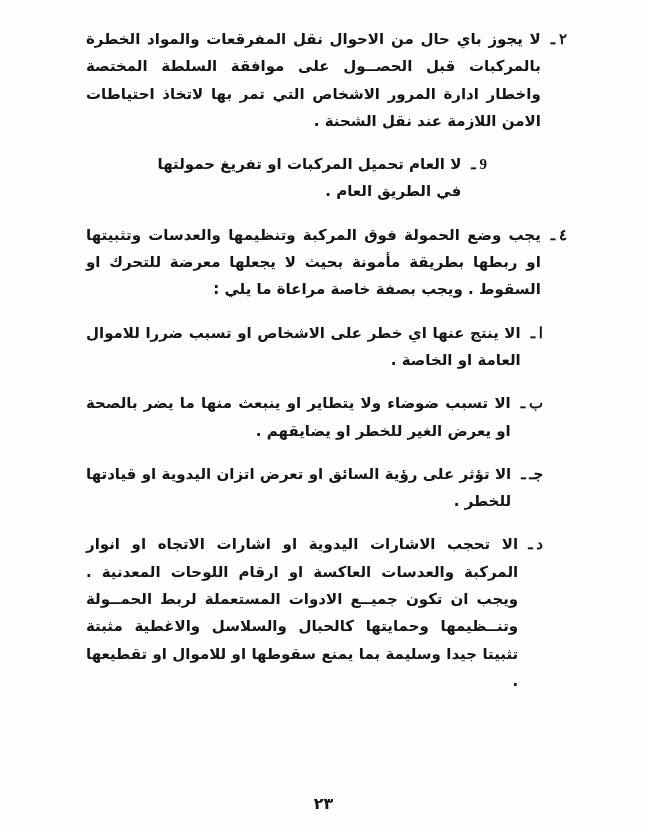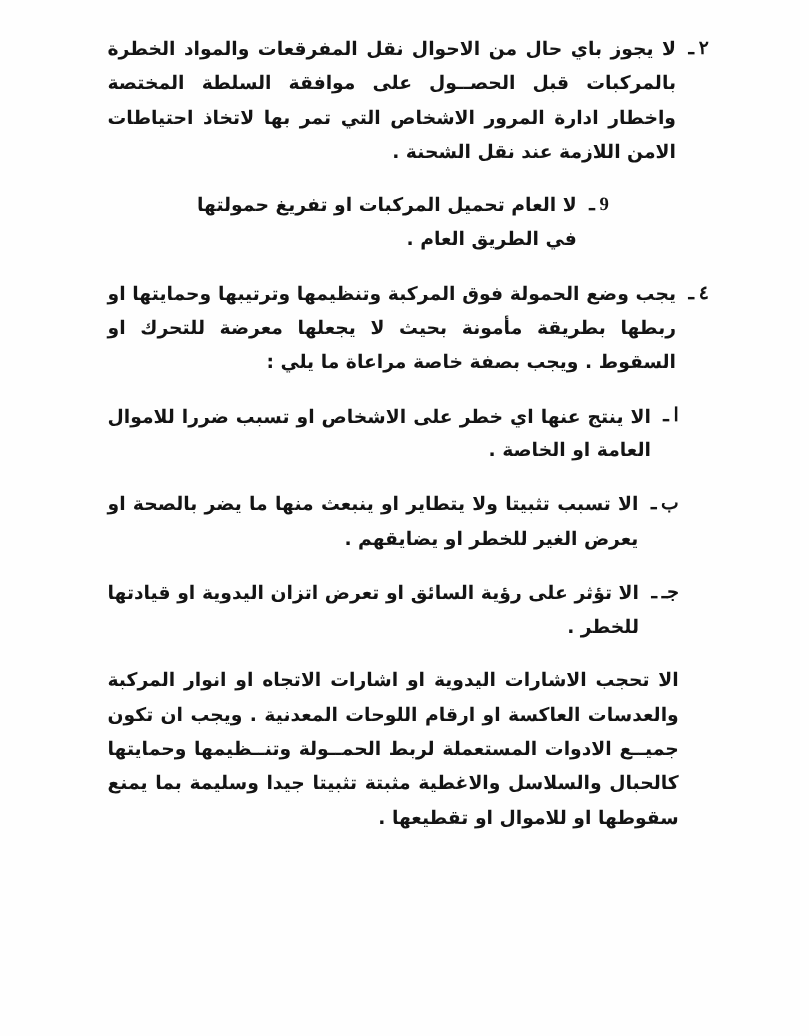--- a/index.html
+++ b/index.html
@@ -74,37 +74,39 @@
       <span class="text">لا يجوز باي حال من الاحوال نقل المفرقعات والمواد الخطرة بالمركبات قبل الحصــول على موافقة السلطة المختصة واخطار ادارة المرور الاشخاص التي تمر بها لاتخاذ احتياطات الامن اللازمة عند نقل الشحنة .</span>
     </div>
 
     <div class="item inset">
       <span class="marker">9 ـ</span>
       <span class="text">لا العام تحميل المركبات او تفريغ حمولتها في الطريق العام .</span>
     </div>
 
     <div class="item">
       <span class="marker">٤ ـ</span>
-      <span class="text">يجب وضع الحمولة فوق المركبة وتنظيمها وترتيبها وحمايتها او ربطها بطريقة مأمونة بحيث لا يجعلها معرضة للتحرك او السقوط . ويجب بصفة خاصة مراعاة ما يلي :</span>
+      <span class="text">يجب وضع الحمولة فوق المركبة وتنظيمها والعدسات وتثبيتها او ربطها بطريقة مأمونة بحيث لا يجعلها معرضة للتحرك او السقوط . ويجب بصفة خاصة مراعاة ما يلي :</span>
     </div>
 
     <div class="item sub">
       <span class="marker">ا ـ</span>
       <span class="text">الا ينتج عنها اي خطر على الاشخاص او تسبب ضررا للاموال العامة او الخاصة .</span>
     </div>
 
     <div class="item sub">
       <span class="marker">ب ـ</span>
-      <span class="text">الا تسبب تثبيتا ولا يتطاير او ينبعث منها ما يضر بالصحة او يعرض الغير للخطر او يضايقهم .</span>
+      <span class="text">الا تسبب ضوضاء ولا يتطاير او ينبعث منها ما يضر بالصحة او يعرض الغير للخطر او يضايقهم .</span>
     </div>
 
     <div class="item sub">
       <span class="marker">جـ ـ</span>
       <span class="text">الا تؤثر على رؤية السائق او تعرض اتزان اليدوية او قيادتها للخطر .</span>
     </div>
 
     <div class="item sub">
+      <span class="marker">د ـ</span>
       <span class="text">الا تحجب الاشارات اليدوية او اشارات الاتجاه او انوار المركبة والعدسات العاكسة او ارقام اللوحات المعدنية . ويجب ان تكون جميــع الادوات المستعملة لربط الحمــولة وتنــظيمها وحمايتها كالحبال والسلاسل والاغطية مثبتة تثبيتا جيدا وسليمة بما يمنع سقوطها او للاموال او تقطيعها .</span>
     </div>
 
   </div>
 
+  <div class="page-number">٢٣</div>
 </div>
 
 </body></html>

